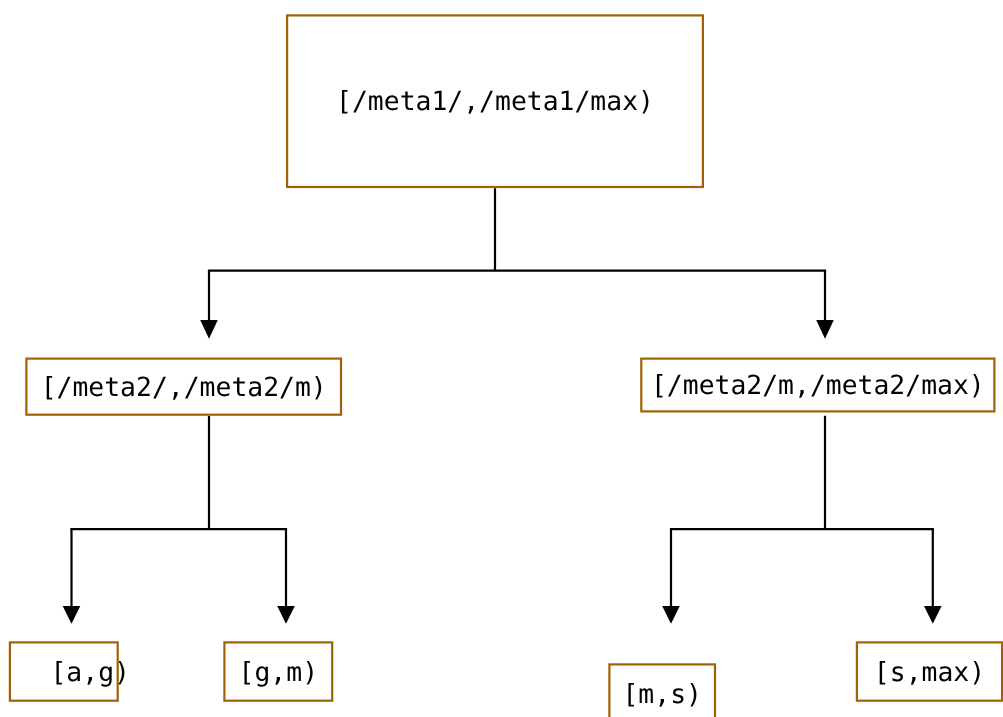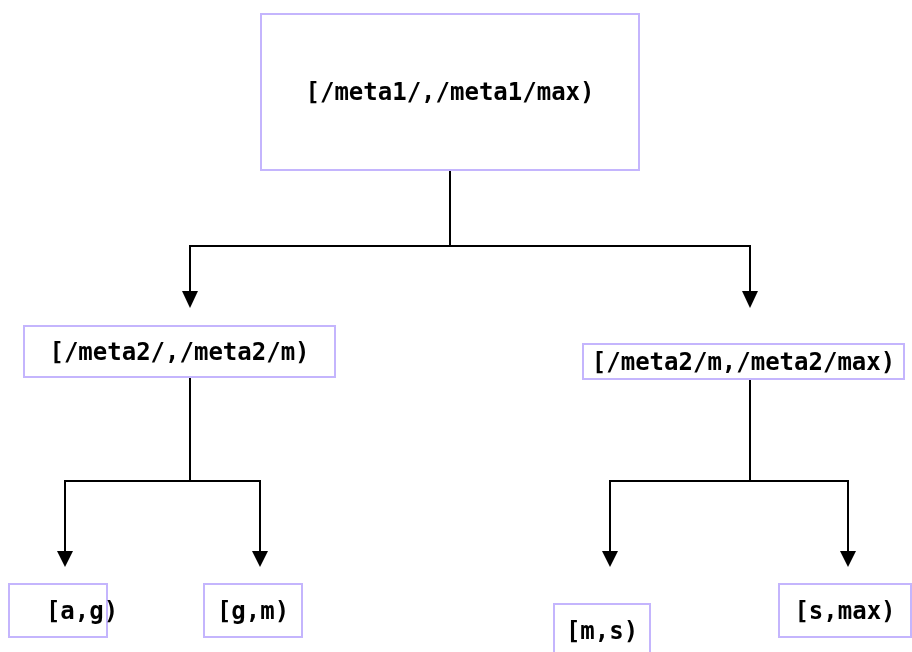--- a/index.html
+++ b/index.html
@@ -18,34 +18,33 @@
   #edges {
     position: absolute;
     left: 0;
     top: 0;
     width: 912px;
     height: 652px;
   }
   .node {
     position: absolute;
     box-sizing: border-box;
-    border: 2px solid #c4b5fd;
+    border: 2px solid #a16207;
     background: #ffffff;
     display: flex;
     align-items: center;
     justify-content: center;
     color: #000000;
     font-size: 24px;
     line-height: 1;
     white-space: nowrap;
-    font-weight: bold;
   }
   .node-root      { left: 260px; top: 13px;  width: 380px; height: 158px; }
-  .node-left      { left: 23px;  top: 325px; width: 313px; height: 53px;  }
-  .node-right     { left: 582px; top: 343px; width: 323px; height: 37px; justify-content: center;  }
+  .node-left      { left: 23px;  top: 325px; width: 288px; height: 53px;  }
+  .node-right     { left: 582px; top: 325px; width: 323px; height: 50px; justify-content: center;  }
   .node-leaf-ag   { left: 8px;   top: 583px; width: 100px; height: 55px; padding-left: 48px;  }
   .node-leaf-gm   { left: 203px; top: 583px; width: 100px; height: 55px;  }
   .node-leaf-ms   { left: 553px; top: 583px; width: 98px;  height: 55px; margin-top: 20px;  }
   .node-leaf-smax { left: 778px; top: 583px; width: 134px; height: 55px;  }
   .edge-line {
     stroke: #000000;
     stroke-width: 2;
     fill: none;
   }
   .arrowhead {

